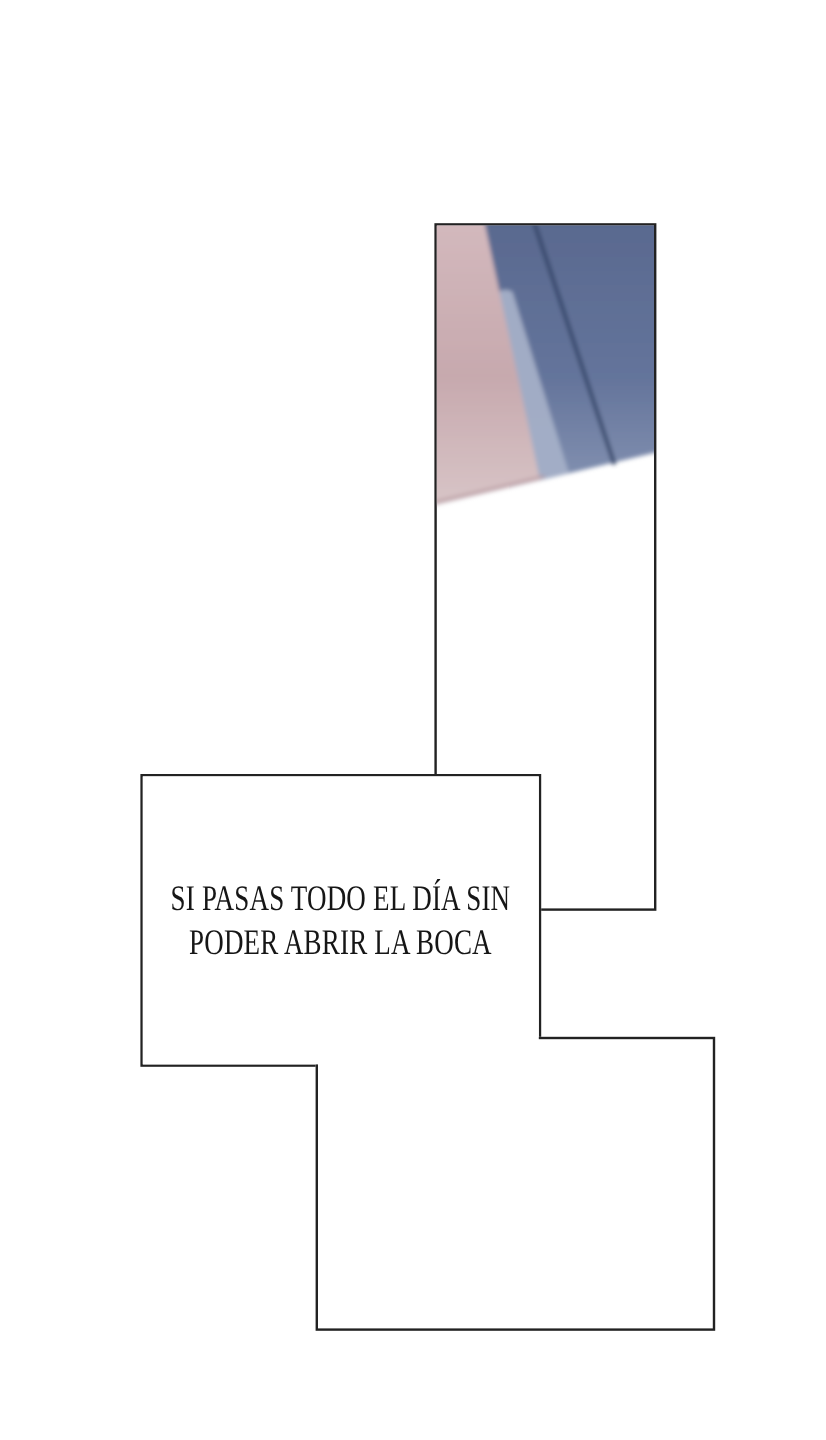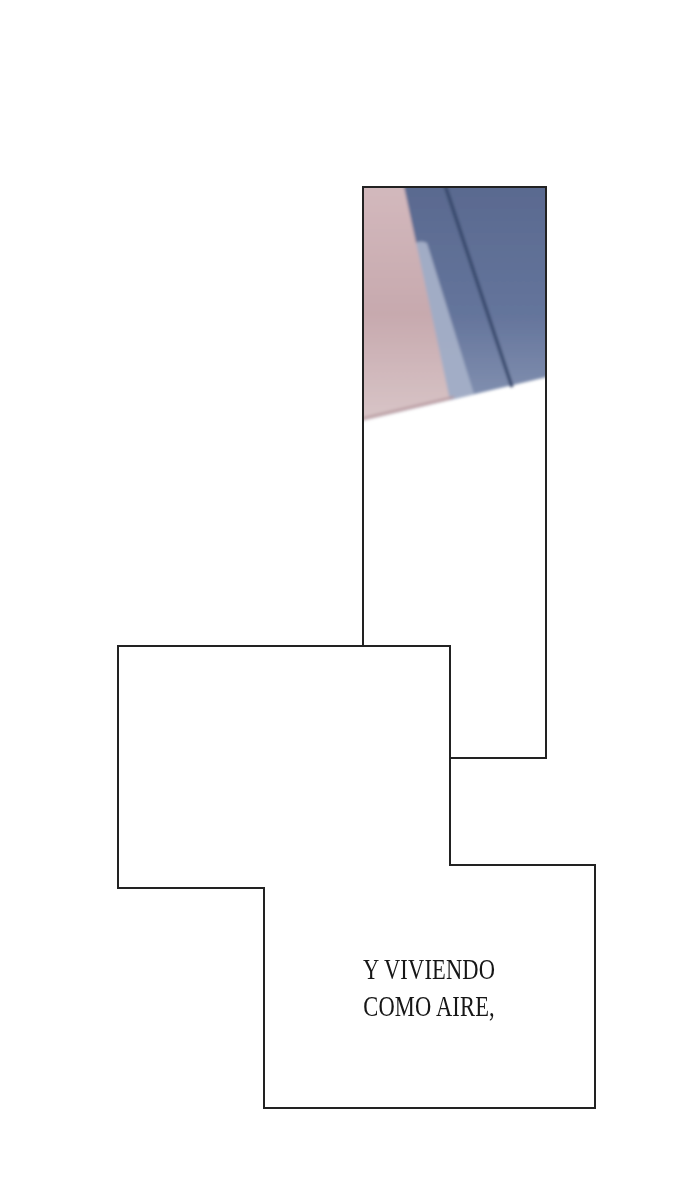--- a/index.html
+++ b/index.html
@@ -127,21 +127,21 @@
       </g>
     </svg>
   </div>
 
   <div class="speech-box box1"></div>
 
   <div class="speech-box box2"></div>
 
   <div class="box1-fill"></div>
 
-
-  <div class="speech-text text2">
+  <div class="speech-text text1">
     <div class="speech-lines">
-      <div class="speech-line">Y VIVIENDO</div>
-      <div class="speech-line">COMO AIRE,</div>
+      <div class="speech-line">SI PASAS TODO EL DÍA SIN</div>
+      <div class="speech-line">PODER ABRIR LA BOCA</div>
     </div>
   </div>
+
 
 </div>
 
 </body></html>

